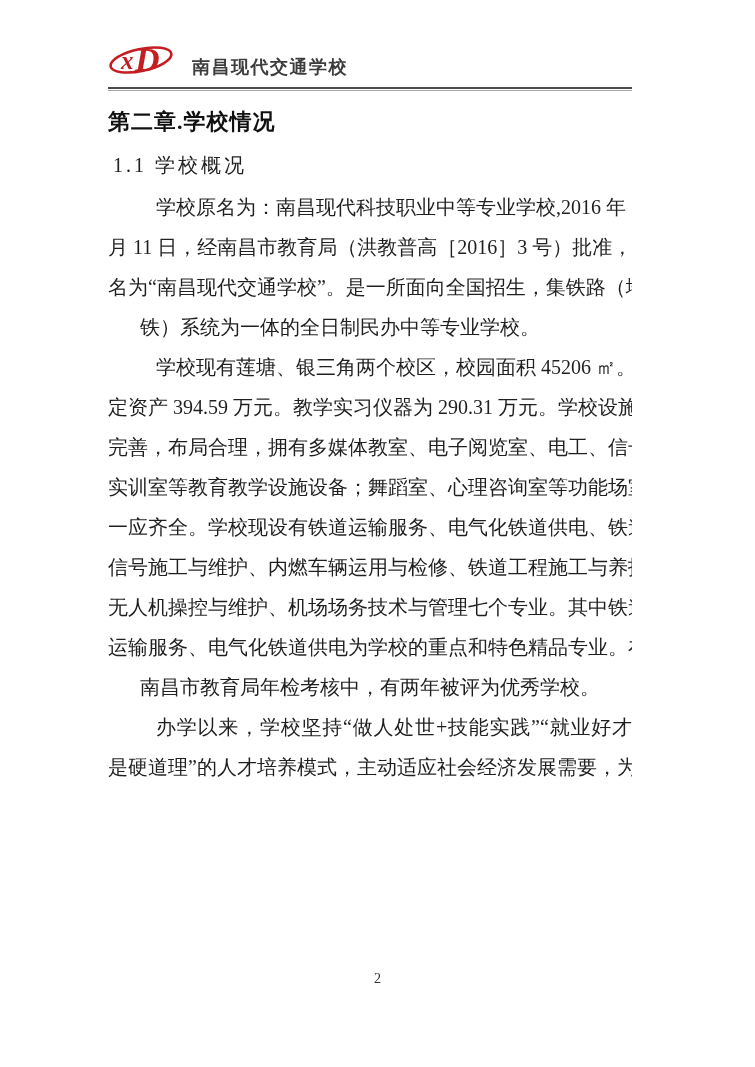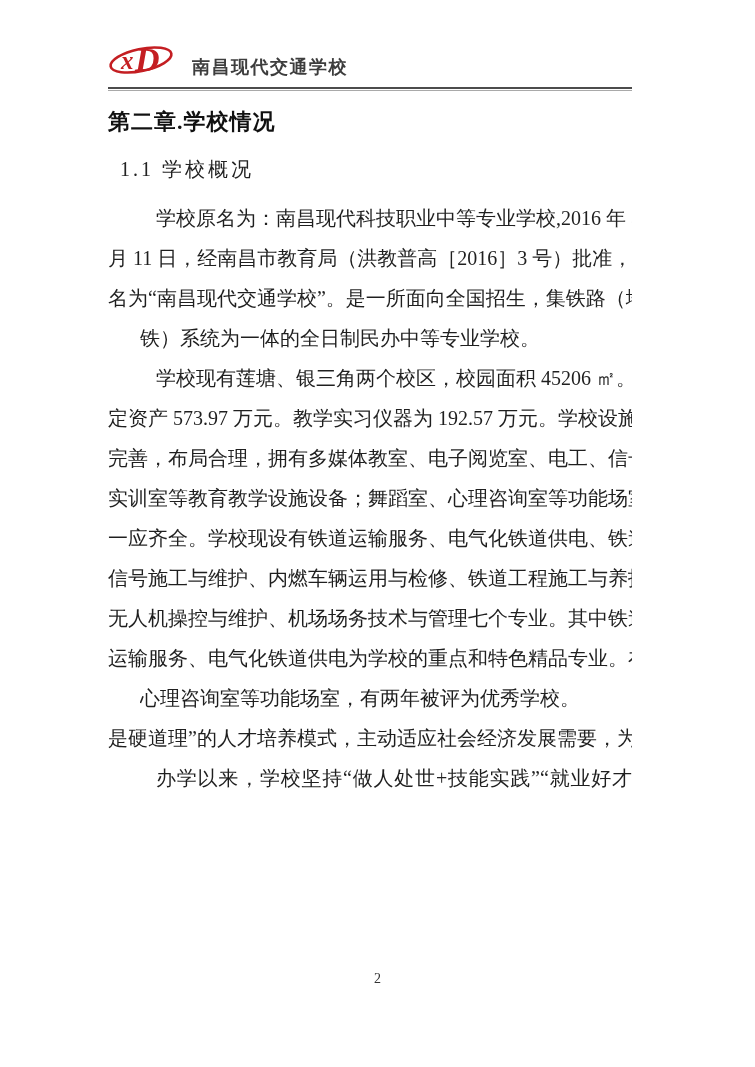--- a/index.html
+++ b/index.html
@@ -47,21 +47,21 @@
     font-weight: bold;
     letter-spacing: 1px;
     margin: 4px 0 8px 0;
     height: 36px; line-height: 36px;
     color: #111111;
   }
   .section-heading {
     font-size: 20px;
     font-weight: normal;
     letter-spacing: 3px;
-    margin: 12px;
+    margin: 5px;
     height: 34px; line-height: 34px;
     color: #222222;
   }
   .paragraphs { margin-top: 4px; }
   .paragraph { margin: 0; }
   .line {
     font-size: 20px;
     height: 40px; line-height: 40px;
     white-space: nowrap;
     overflow: hidden;
@@ -100,31 +100,31 @@
     <div class="section-heading">1.1 学校概况</div>
     <div class="paragraphs">
         <div class="paragraph">
           <div class="line first">学校原名为：南昌现代科技职业中等专业学校,2016 年 3</div>
           <div class="line">月 11 日，经南昌市教育局（洪教普高［2016］3 号）批准，更</div>
           <div class="line">名为“南昌现代交通学校”。是一所面向全国招生，集铁路（地</div>
           <div class="line last">铁）系统为一体的全日制民办中等专业学校。</div>
         </div>
         <div class="paragraph">
           <div class="line first">学校现有莲塘、银三角两个校区，校园面积 45206 ㎡。固</div>
-          <div class="line">定资产 573.97 万元。教学实习仪器为 192.57 万元。学校设施</div>
+          <div class="line">定资产 394.59 万元。教学实习仪器为 290.31 万元。学校设施</div>
           <div class="line">完善，布局合理，拥有多媒体教室、电子阅览室、电工、信号</div>
           <div class="line">实训室等教育教学设施设备；舞蹈室、心理咨询室等功能场室</div>
           <div class="line">一应齐全。学校现设有铁道运输服务、电气化铁道供电、铁道</div>
           <div class="line">信号施工与维护、内燃车辆运用与检修、铁道工程施工与养护、</div>
           <div class="line">无人机操控与维护、机场场务技术与管理七个专业。其中铁道</div>
           <div class="line">运输服务、电气化铁道供电为学校的重点和特色精品专业。在</div>
-          <div class="line last">心理咨询室等功能场室，有两年被评为优秀学校。</div>
+          <div class="line last">南昌市教育局年检考核中，有两年被评为优秀学校。</div>
         </div>
         <div class="paragraph">
+          <div class="line first">办学以来，学校坚持“做人处世+技能实践”“就业好才</div>
           <div class="line">是硬道理”的人才培养模式，主动适应社会经济发展需要，为</div>
-          <div class="line first">办学以来，学校坚持“做人处世+技能实践”“就业好才</div>
         </div>
       </div>
   </div>
 
   <div class="page-number">2</div>
 
 </div>
 
 </body></html>

